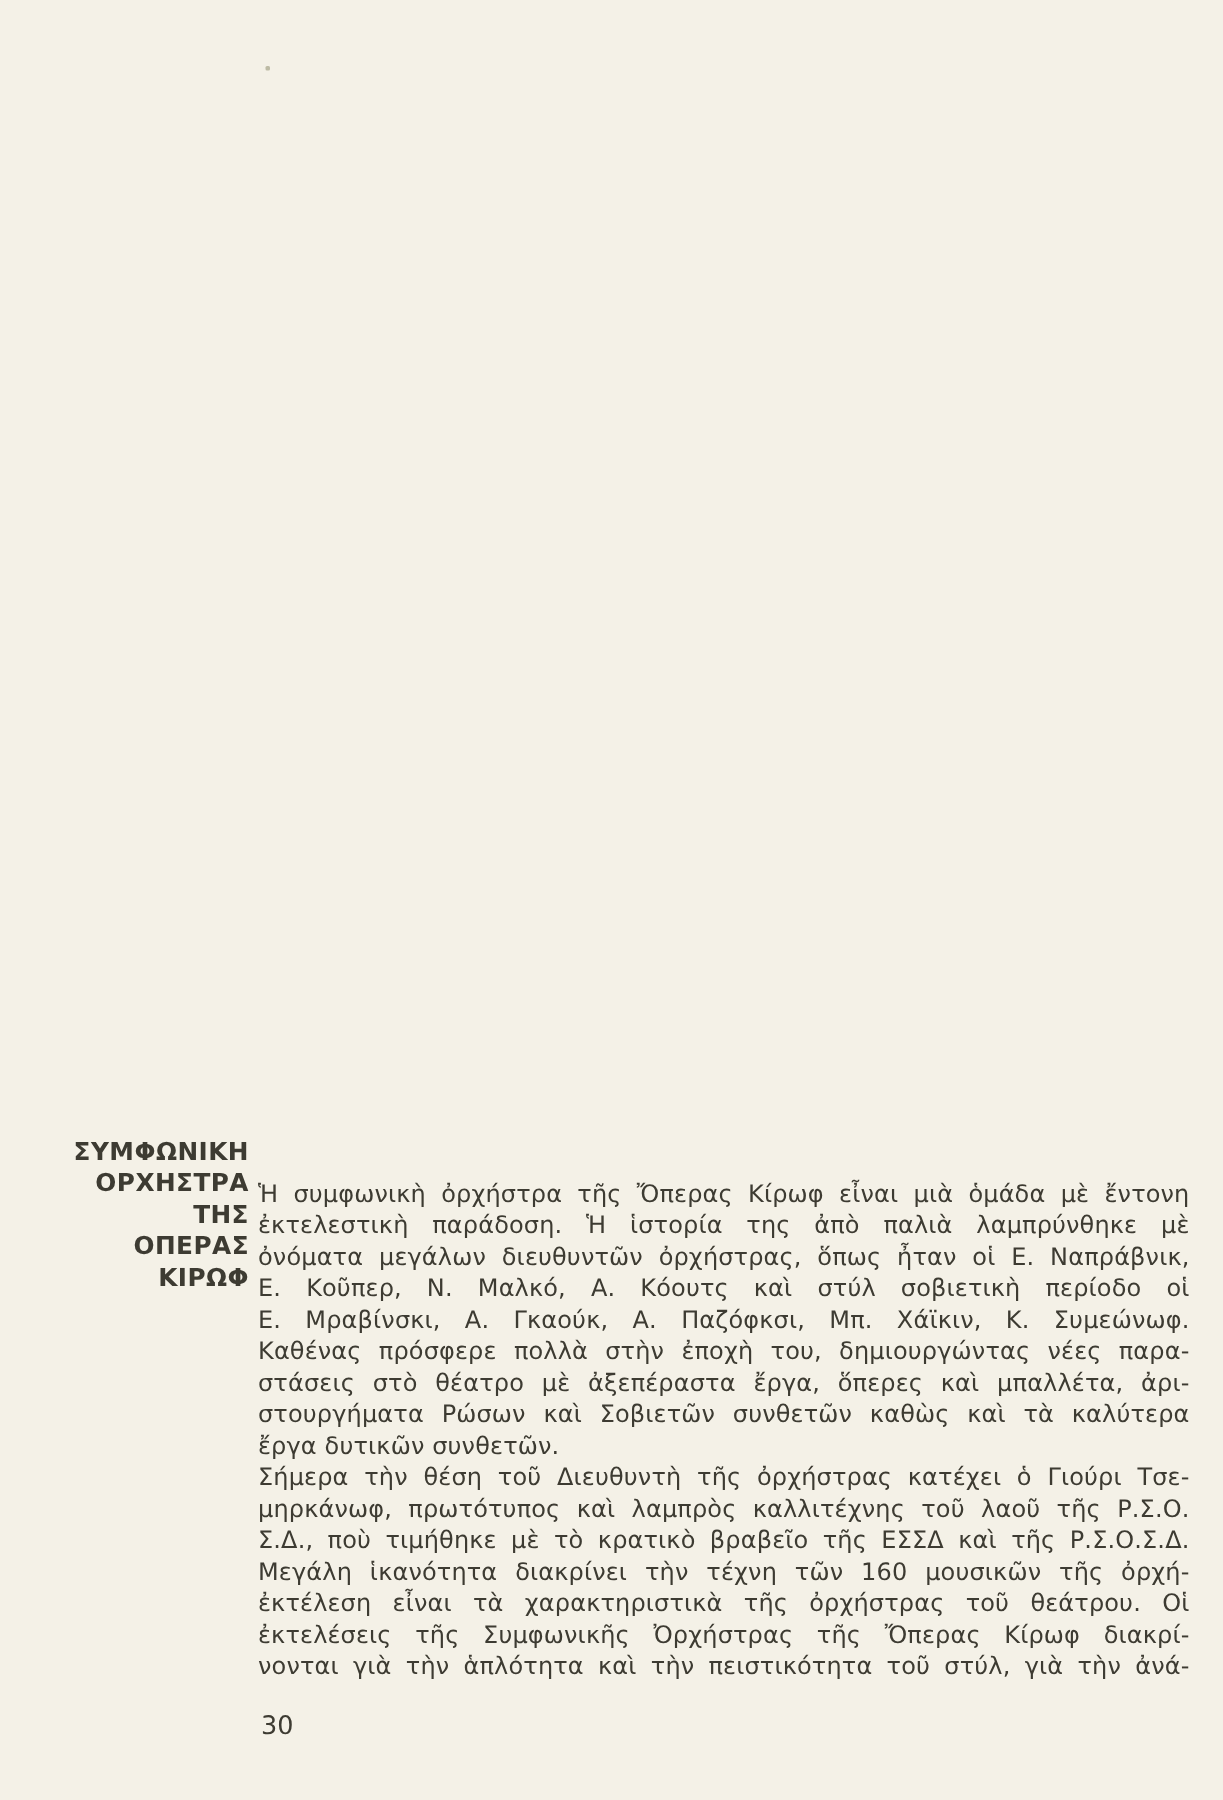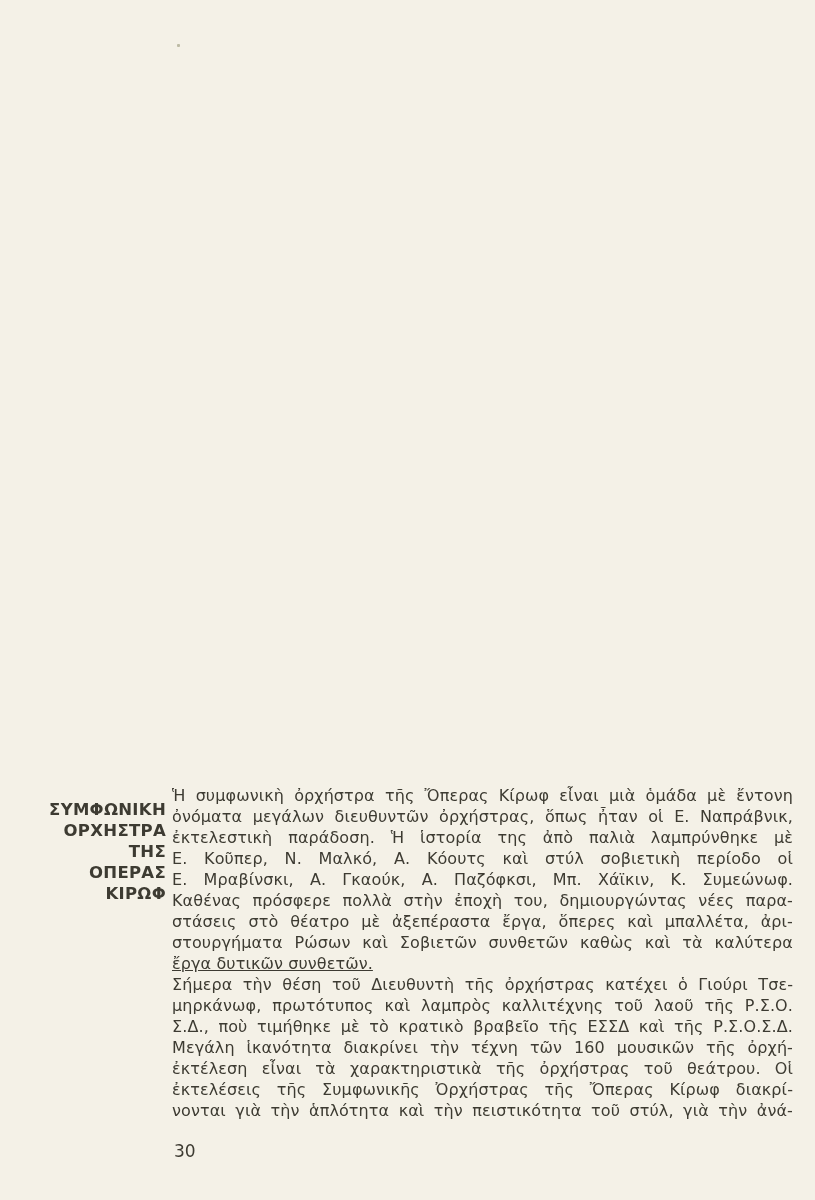--- a/index.html
+++ b/index.html
@@ -23,42 +23,40 @@
   .heading {
     position: absolute;
     left: 38px;
     top: 757px;
     width: 128px;
     text-align: right;
     font-weight: bold;
     font-size: 16.5px;
     line-height: 21px;
     letter-spacing: 0.3px;
-    margin-top: 42px;
   }
   
   .bodycol {
     position: absolute;
     left: 172px;
     top: 785px;
     width: 621px;
     font-size: 16px;
     line-height: 21px;
     letter-spacing: 0.1px;
   }
   .bodycol .bline {
     height: 21px;
     overflow: hidden;
     white-space: nowrap;
     text-align: justify;
     text-align-last: justify;
   }
   .bodycol .bline.end {
     text-align-last: left;
-    text-decoration: underline;
   }
   .heading .hline {
     height: 21px;
     overflow: hidden;
   }
   .pagenum {
     position: absolute;
     left: 174px;
     top: 1141px;
     font-size: 17px;
@@ -84,22 +82,22 @@
   <div class="heading">
       <div class="hline">ΣΥΜΦΩΝΙΚΗ</div>
       <div class="hline">ΟΡΧΗΣΤΡΑ</div>
       <div class="hline">ΤΗΣ</div>
       <div class="hline">ΟΠΕΡΑΣ</div>
       <div class="hline">ΚΙΡΩΦ</div>
     </div>
 
   <div class="bodycol">
       <div class="bline">Ἡ συμφωνικὴ ὀρχήστρα τῆς Ὄπερας Κίρωφ εἶναι μιὰ ὁμάδα μὲ ἔντονη</div>
+      <div class="bline">ἐκτελεστικὴ παράδοση. Ἡ ἱστορία της ἀπὸ παλιὰ λαμπρύνθηκε μὲ</div>
       <div class="bline">ὀνόματα μεγάλων διευθυντῶν ὀρχήστρας, ὅπως ἦταν οἱ Ε. Ναπράβνικ,</div>
-      <div class="bline">ἐκτελεστικὴ παράδοση. Ἡ ἱστορία της ἀπὸ παλιὰ λαμπρύνθηκε μὲ</div>
       <div class="bline">Ε. Κοῦπερ, Ν. Μαλκό, Α. Κόουτς καὶ στύλ σοβιετικὴ περίοδο οἱ</div>
       <div class="bline">Ε. Μραβίνσκι, Α. Γκαούκ, Α. Παζόφκσι, Μπ. Χάϊκιν, Κ. Συμεώνωφ.</div>
       <div class="bline">Καθένας πρόσφερε πολλὰ στὴν ἐποχὴ του, δημιουργώντας νέες παρα-</div>
       <div class="bline">στάσεις στὸ θέατρο μὲ ἀξεπέραστα ἔργα, ὅπερες καὶ μπαλλέτα, ἀρι-</div>
       <div class="bline">στουργήματα Ρώσων καὶ Σοβιετῶν συνθετῶν καθὼς καὶ τὰ καλύτερα</div>
       <div class="bline end">ἔργα δυτικῶν συνθετῶν.</div>
       <div class="bline">Σήμερα τὴν θέση τοῦ Διευθυντὴ τῆς ὀρχήστρας κατέχει ὁ Γιούρι Τσε-</div>
       <div class="bline">μηρκάνωφ, πρωτότυπος καὶ λαμπρὸς καλλιτέχνης τοῦ λαοῦ τῆς Ρ.Σ.Ο.</div>
       <div class="bline">Σ.Δ., ποὺ τιμήθηκε μὲ τὸ κρατικὸ βραβεῖο τῆς ΕΣΣΔ καὶ τῆς Ρ.Σ.Ο.Σ.Δ.</div>
       <div class="bline">Μεγάλη ἱκανότητα διακρίνει τὴν τέχνη τῶν 160 μουσικῶν τῆς ὀρχή-</div>

